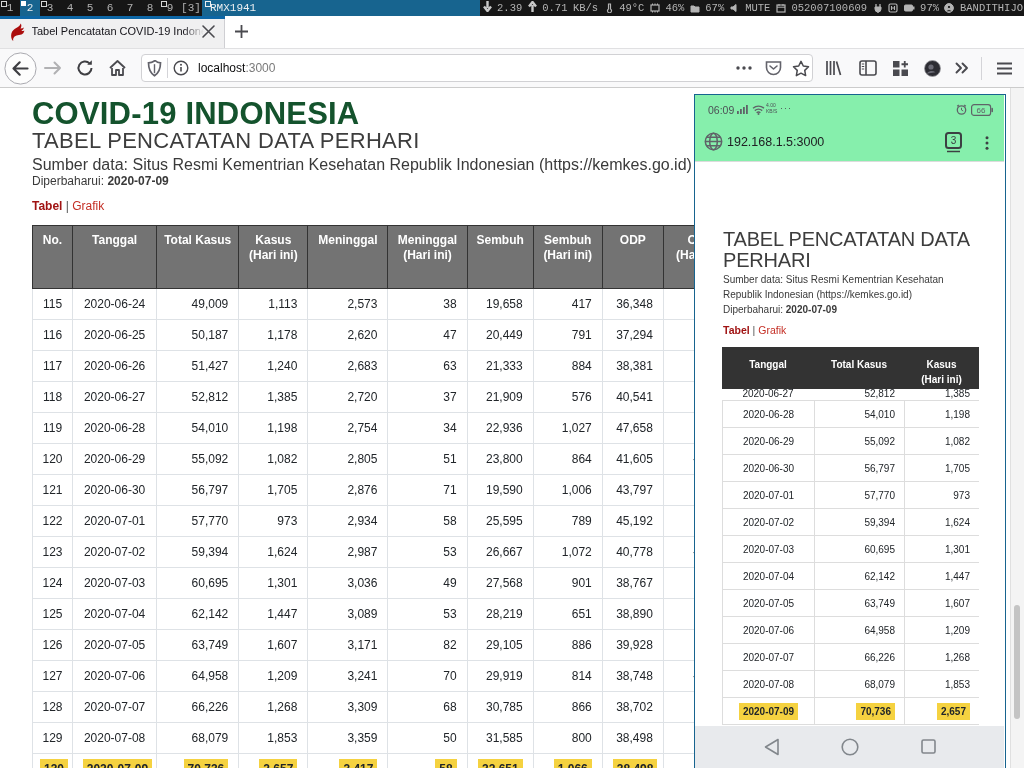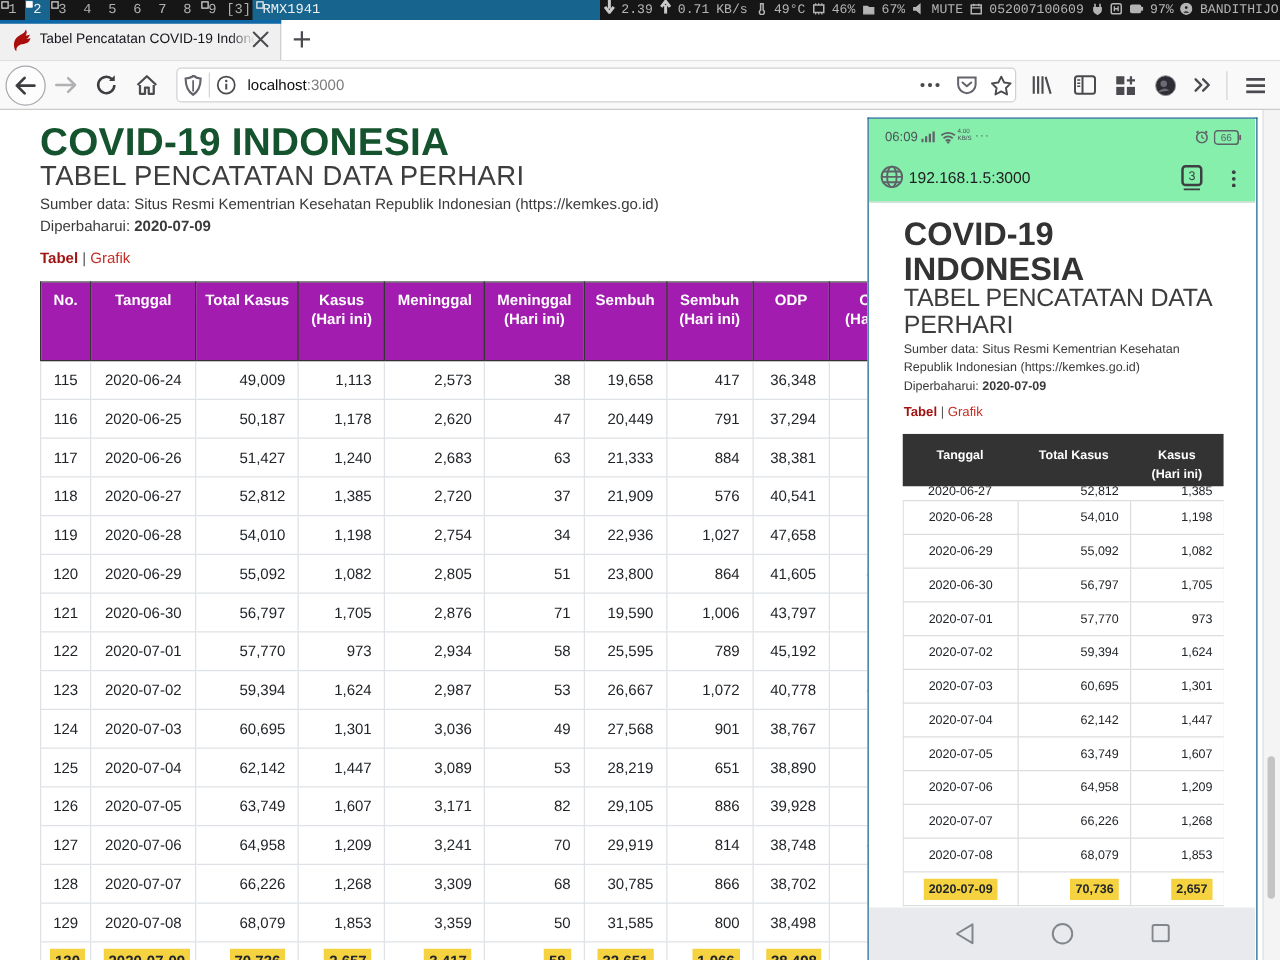--- a/index.html
+++ b/index.html
@@ -24,30 +24,30 @@
     -webkit-mask-image:linear-gradient(90deg,#000 88%,transparent 100%); }
   
   #navbar { position:absolute; left:0; top:49px; width:1024px; height:39px; background:#f9f9fa; border-bottom:1px solid #cccccc; }
   #urlbar { position:absolute; left:141px; top:5px; width:672px; height:28px; background:#fff; border:1px solid #d1d1d4; border-radius:4px; }
   .ic { position:absolute; }
   .ic svg { display:block; }
   
   #page { position:absolute; left:0; top:89px; width:1024px; height:679px; background:#fff; }
   #h1 { position:absolute; left:32px; top:9px; font-size:31px; font-weight:bold; color:#14532d; line-height:1; letter-spacing:0.2px; }
   #h2 { position:absolute; left:32px; top:41px; font-size:22px; color:#3d3d3d; line-height:1; letter-spacing:0.3px; }
-  #sumber { position:absolute; left:32px; top:68px; font-size:12px; color:#3a3a3a; line-height:1; }
+  #sumber { position:absolute; left:32px; top:68px; font-size:16px; color:#3a3a3a; line-height:1; }
   #diper { position:absolute; left:32px; top:86px; font-size:12px; color:#3a3a3a; line-height:1; }
   #links { position:absolute; left:32px; top:111px; font-size:12px; line-height:1; }
   #links b { color:#a01313; font-weight:bold; }
   #links .sep { color:#555; }
   #links .gr { color:#c42e24; }
   
   #twrap { position:absolute; left:32px; top:136px; width:662px; height:543px; overflow:hidden; }
   table { border-collapse:collapse; font-size:12px; color:#212529; }
-  #dt th { background:#a21caf; color:#fff; font-weight:bold; text-align:center; border:1px solid #333333; height:63px; padding:7px 6px 12px; line-height:15px; vertical-align:top; }
+  #dt th { background:#737373; color:#fff; font-weight:bold; text-align:center; border:1px solid #333333; height:63px; padding:7px 6px 12px; line-height:15px; vertical-align:top; }
   #dt td { border:1px solid #dee2e6; height:31px; padding:0 10px; background:#fff; }
   #dt td.c { text-align:center; padding:0 4px; }
   #dt td.r { text-align:right; }
   #dt tr.hl td { font-weight:bold;text-align:right; }
   #dt tr.hl td span { background:#f5d240; padding:3px 4px; }
   
   #phone { position:absolute; left:694px; top:94px; width:312px; height:674px; border:1.5px solid #17648f; border-bottom:none; background:#fff; overflow:hidden; }
   #pstatus { position:absolute; left:0; top:0; width:309px; height:67px; background:#86efac; border-bottom:1px solid #dcdcdc; }
   #ph1 { position:absolute; left:28px; top:78px; font-size:26px; font-weight:bold; color:#333; line-height:28px; }
   #ph2 { position:absolute; left:28px; top:134px; font-size:20px; color:#3d3d3d; line-height:20.5px; letter-spacing:-0.2px; }
@@ -519,21 +519,20 @@
         </svg>
       </div>
       <div class="ic" style="left:290px;top:41px;width:4px;height:14px">
         <svg width="4" height="14" viewBox="0 0 4 14">
           <circle cx="2" cy="1.7" r="1.5" fill="#3c4043"></circle>
           <circle cx="2" cy="7" r="1.5" fill="#3c4043"></circle>
           <circle cx="2" cy="12.3" r="1.5" fill="#3c4043"></circle>
         </svg>
       </div>
     </div>
-  <div id="ph1">COVID-19<br>INDONESIA</div>
   <div id="ph2">TABEL PENCATATAN DATA PERHARI</div>
   <div id="psumber">Sumber data: Situs Resmi Kementrian Kesehatan<br>Republik Indonesian (https://kemkes.go.id)</div>
   <div id="pdiper">Diperbaharui: <b>2020-07-09</b></div>
   <div id="plinks"><b>Tabel</b> <span class="sep">|</span> <span class="gr">Grafik</span></div>
   <div id="ptwrap">
       <div style="position:absolute;left:0;top:53px;">
         <table id="pt" style="table-layout:fixed;width:257px">
           <colgroup>
             <col style="width:92px">
             <col style="width:90px">

